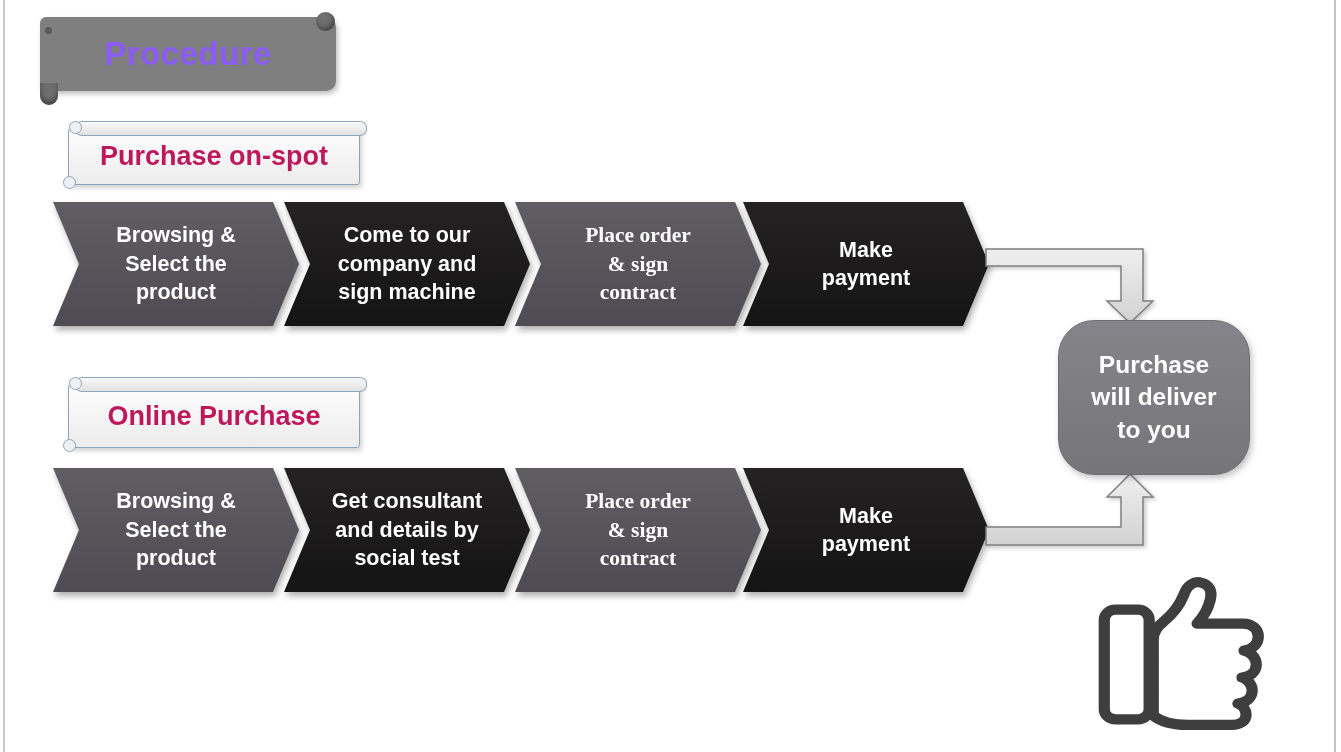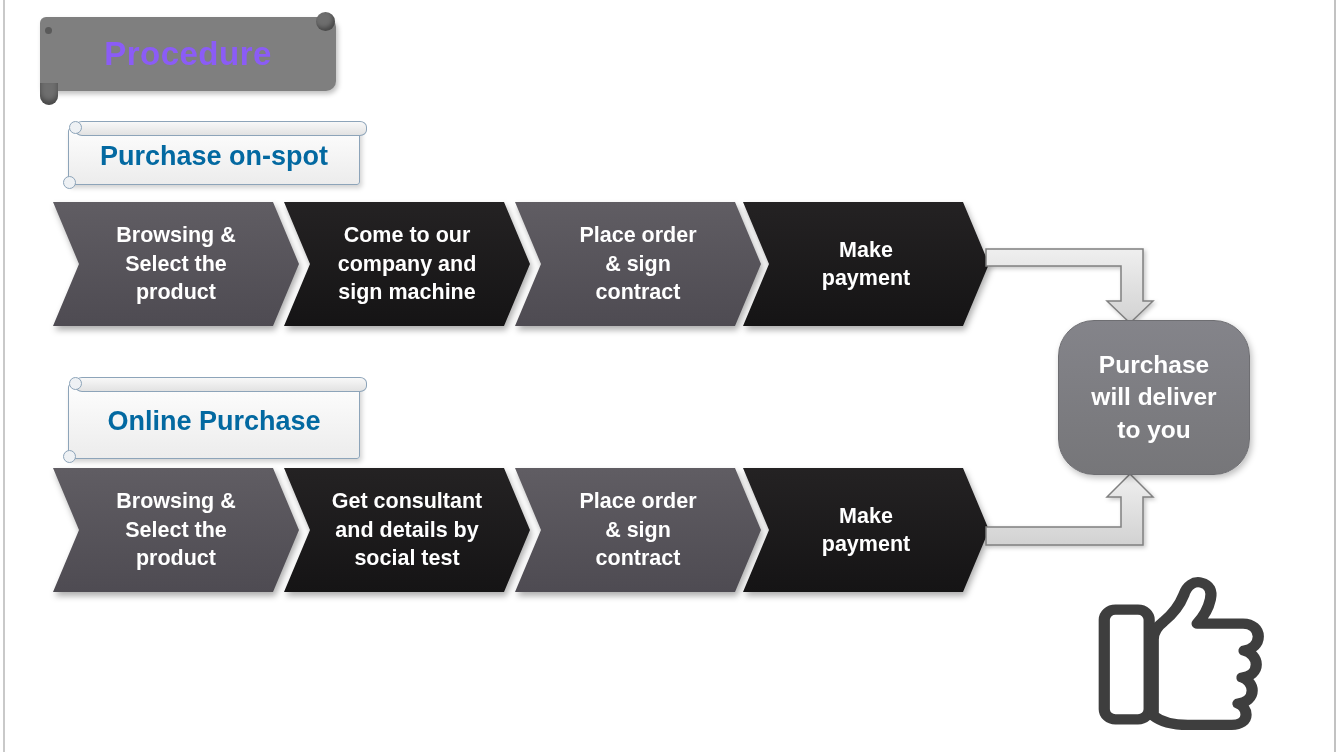--- a/index.html
+++ b/index.html
@@ -34,21 +34,21 @@
     position:absolute;left:5px;top:10px;width:7px;height:7px;border-radius:50%;background:#5a5a5a;
   }
   .procedure .label{
     position:absolute;inset:0;display:flex;align-items:center;justify-content:center;
     color:#8b5cf6;font-size:33px;font-weight:bold;letter-spacing:.5px;
   }
 
   
   .scroll{position:absolute;left:68px;width:292px;}
   #scroll-0{top:121px;height:64px;}
-  #scroll-1{top:377px;height:82px;}
+  #scroll-1{top:377px;height:71px;}
   .scroll .body{
     position:absolute;left:0;top:7px;right:0;bottom:0;
     background:linear-gradient(#fdfdfd,#ececec);
     border:1.6px solid #8da4b9;border-radius:3px;
     box-shadow:2px 3px 5px rgba(0,0,0,.18);
   }
   .scroll .topband{
     position:absolute;left:7px;top:0;right:-7px;height:13px;
     background:linear-gradient(#f8f8f8,#e2e2e2);
     border:1.4px solid #8da4b9;border-radius:7px/6px;
@@ -57,39 +57,39 @@
     position:absolute;left:1px;top:0;width:11px;height:11px;border-radius:50%;
     border:1.4px solid #8da4b9;background:#eef1f4;
   }
   .scroll .curl-bl{
     position:absolute;left:-5px;bottom:-4px;width:11px;height:11px;border-radius:50%;
     border:1.4px solid #8da4b9;background:#eef1f4;
   }
   .scroll .label{
     position:absolute;left:0;top:7px;right:0;bottom:0;
     display:flex;align-items:center;justify-content:center;
-    color:#0369a1;font-size:27px;font-weight:bold;
+    color:#be185d;font-size:27px;font-weight:bold;
   }
 
   
   .row{position:absolute;left:0;width:100%;height:124px;}
   #row-0{top:202px;}
   #row-1{top:468px;}
   .chev{
     position:absolute;top:0;width:246px;height:124px;
     filter:drop-shadow(2px 4px 3px rgba(0,0,0,.32));
   }
   .chev .shape{
     position:absolute;inset:0;box-sizing:border-box;
     clip-path:polygon(0 0, calc(100% - 26px) 0, 100% 50%, calc(100% - 26px) 100%, 0 100%, 26px 50%);
     display:flex;align-items:center;justify-content:center;text-align:center;
     color:#ffffff;font-weight:bold;font-size:21.5px;line-height:1.32;
     white-space:pre-line;padding:0 26px;
   }
-  .p1{left:53px;} .p2{left:284px;} .p3{left:515px;} .p4{left:743px;}
+  .p1{left:53px;} .p2{left:284px;} .p3{left:515px;font-family:Liberation Serif, serif;} .p4{left:743px;}
   .tone-gray .shape{background:linear-gradient(#605d63,#4e4b52);}
   .tone-black .shape{background:linear-gradient(#242223,#151415);}
 
   
   .result-box{
     position:absolute;left:1058px;top:320px;width:190px;height:153px;
     background:linear-gradient(#84848a,#767679);
     border:1px solid #6e6e72;border-radius:36px;
     box-shadow:2px 3px 6px rgba(0,0,0,.25);
     display:flex;align-items:center;justify-content:center;text-align:center;

